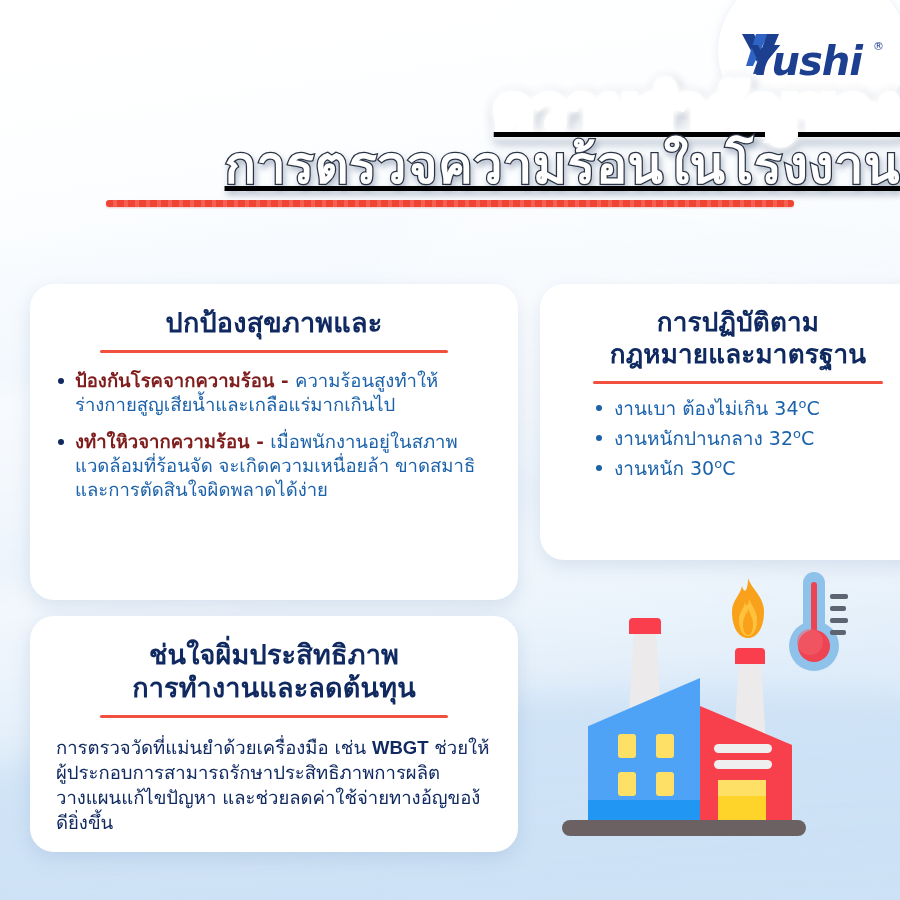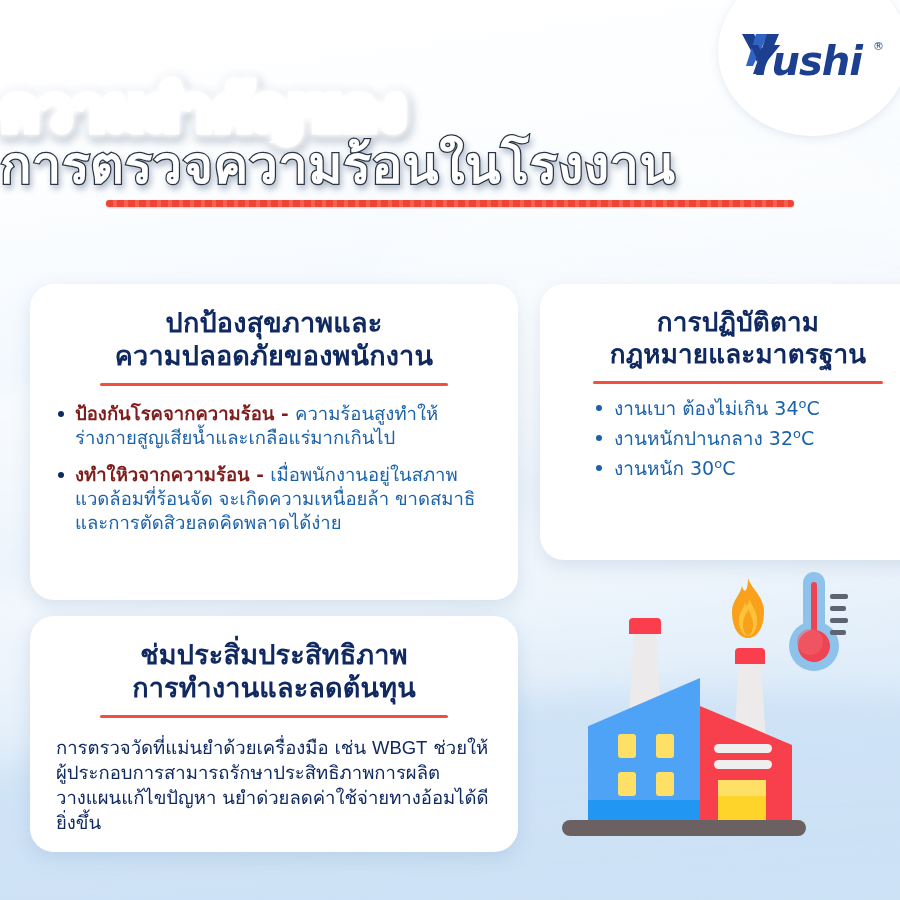--- a/index.html
+++ b/index.html
@@ -40,21 +40,21 @@
     font-style:italic;font-weight:bold;font-size:40px;letter-spacing:-1px;
     color:#1d3f8f;
   }
   #logo-mark{position:absolute;left:8px;top:-2px;width:44px;height:46px;}
   #logo-reg{
     position:absolute;right:-2px;top:6px;font-size:11px;color:#1d3f8f;
     font-family:"DejaVu Sans",sans-serif;
   }
 
   
-  #title-block{position:absolute;left:0;top:78px;width:900px;text-align:left;}
+  #title-block{position:absolute;left:0;top:78px;width:900px;text-align:right;text-decoration:underline;}
   .thai{font-family:"DejaVu Sans","Liberation Sans",sans-serif;}
   #title-line1{
     font-size:58px;font-weight:bold;line-height:62px;letter-spacing:.5px;
     color:#1f5faa;
     background:linear-gradient(180deg,#4b93d6 0%,#2a6fba 45%,#17488f 100%);
     -webkit-background-clip:text;background-clip:text;
     -webkit-text-fill-color:transparent;
     -webkit-text-stroke:0px;
     filter:drop-shadow(0 0 4px #ffffff) drop-shadow(0 0 3px #ffffff)
            drop-shadow(2px 4px 3px rgba(90,110,140,.45));
@@ -125,21 +125,21 @@
   }
   .temp-list li::before{
     content:"";position:absolute;left:0;top:10px;
     width:6px;height:6px;border-radius:50%;background:#1b62ab;
   }
   .deg{font-size:13px;vertical-align:super;line-height:0;}
 
   #eff-body{
     margin-top:17px;font-size:18.5px;line-height:25px;color:#102a61;
   }
-  .en{font-family:"Liberation Sans",sans-serif;font-weight:normal;}
+  .en{font-family:"Liberation Sans",sans-serif;font-weight:bold;}
 
   
   #illustration{position:absolute;left:548px;top:568px;width:330px;height:300px;}
   .ill{position:absolute;}
 
   #ground{left:14px;top:252px;width:244px;height:16px;background:#6b6162;border-radius:8px;}
 
   #chimney-left{
     left:80px;top:52px;width:34px;height:110px;
     background:#eceaea;
@@ -205,29 +205,28 @@
 
   <div id="title-block">
     <div id="title-line1" class="thai" data-shadow="ความสำคัญของ">ความสำคัญของ</div>
     <div id="title-line2" class="thai">การตรวจความร้อนในโรงงาน</div>
     <div id="title-underline"></div>
   </div>
 
   <div class="card" id="card-health">
     <div class="card-head thai">
       <div>ปกป้องสุขภาพและ</div>
-      <div>ความปลอดภัยของพนักงาน</div>
     </div>
     <div class="card-rule"></div>
     <ul class="bullets thai">
       <li>
         <span class="lead">ป้องกันโรคจากความร้อน</span><span class="lead"> - </span><span>ความร้อนสูงทำให้ร่างกายสูญเสียน้ำและเกลือแร่มากเกินไป</span>
       </li>
       <li>
-        <span class="lead">งทำใหิวจากความร้อน</span><span class="lead"> - </span><span>เมื่อพนักงานอยู่ในสภาพแวดล้อมที่ร้อนจัด จะเกิดความเหนื่อยล้า ขาดสมาธิ และการตัดสิวยลดคิดพลาดได้ง่าย</span>
+        <span class="lead">งทำใหิวจากความร้อน</span><span class="lead"> - </span><span>เมื่อพนักงานอยู่ในสภาพแวดล้อมที่ร้อนจัด จะเกิดความเหนื่อยล้า ขาดสมาธิ และการตัดสินใจผิดพลาดได้ง่าย</span>
       </li>
     </ul>
   </div>
 
   <div class="card" id="card-legal">
     <div class="card-head thai">
       <div>การปฏิบัติตาม</div>
       <div>กฎหมายและมาตรฐาน</div>
     </div>
     <div class="card-rule"></div>
@@ -242,25 +241,25 @@
       </li>
       <li>
         <span>งานหนัก</span>
         <span>30</span><span class="deg">o</span><span>C</span>
       </li>
     </ul>
   </div>
 
   <div class="card" id="card-efficiency">
     <div class="card-head thai">
-      <div>ช่มประสิ่มประสิทธิภาพ</div>
+      <div>ช่นใจผิ่มประสิทธิภาพ</div>
       <div>การทำงานและลดต้นทุน</div>
     </div>
     <div class="card-rule"></div>
-    <div id="eff-body" class="thai"><span>การตรวจวัดที่แม่นยำด้วยเครื่องมือ เช่น </span><span class="en">WBGT</span><span> ช่วยให้ผู้ประกอบการสามารถรักษาประสิทธิภาพการผลิต วางแผนแก้ไขปัญหา นยำด่วยลดค่าใช้จ่ายทางอ้อมได้ดียิ่งขึ้น</span></div>
+    <div id="eff-body" class="thai"><span>การตรวจวัดที่แม่นยำด้วยเครื่องมือ เช่น </span><span class="en">WBGT</span><span> ช่วยให้ผู้ประกอบการสามารถรักษาประสิทธิภาพการผลิต วางแผนแก้ไขปัญหา และช่วยลดค่าใช้จ่ายทางอ้ญของ้ดียิ่งขึ้น</span></div>
   </div>
 
   <div id="illustration">
     <div class="ill" id="chimney-left"></div>
     <div class="ill" id="chimney-left-cap"></div>
     <div class="ill" id="chimney-right"></div>
     <div class="ill" id="chimney-right-cap"></div>
 
     <div class="ill" id="bldg-blue"></div>
     <div class="ill" id="bldg-blue-base"></div>

